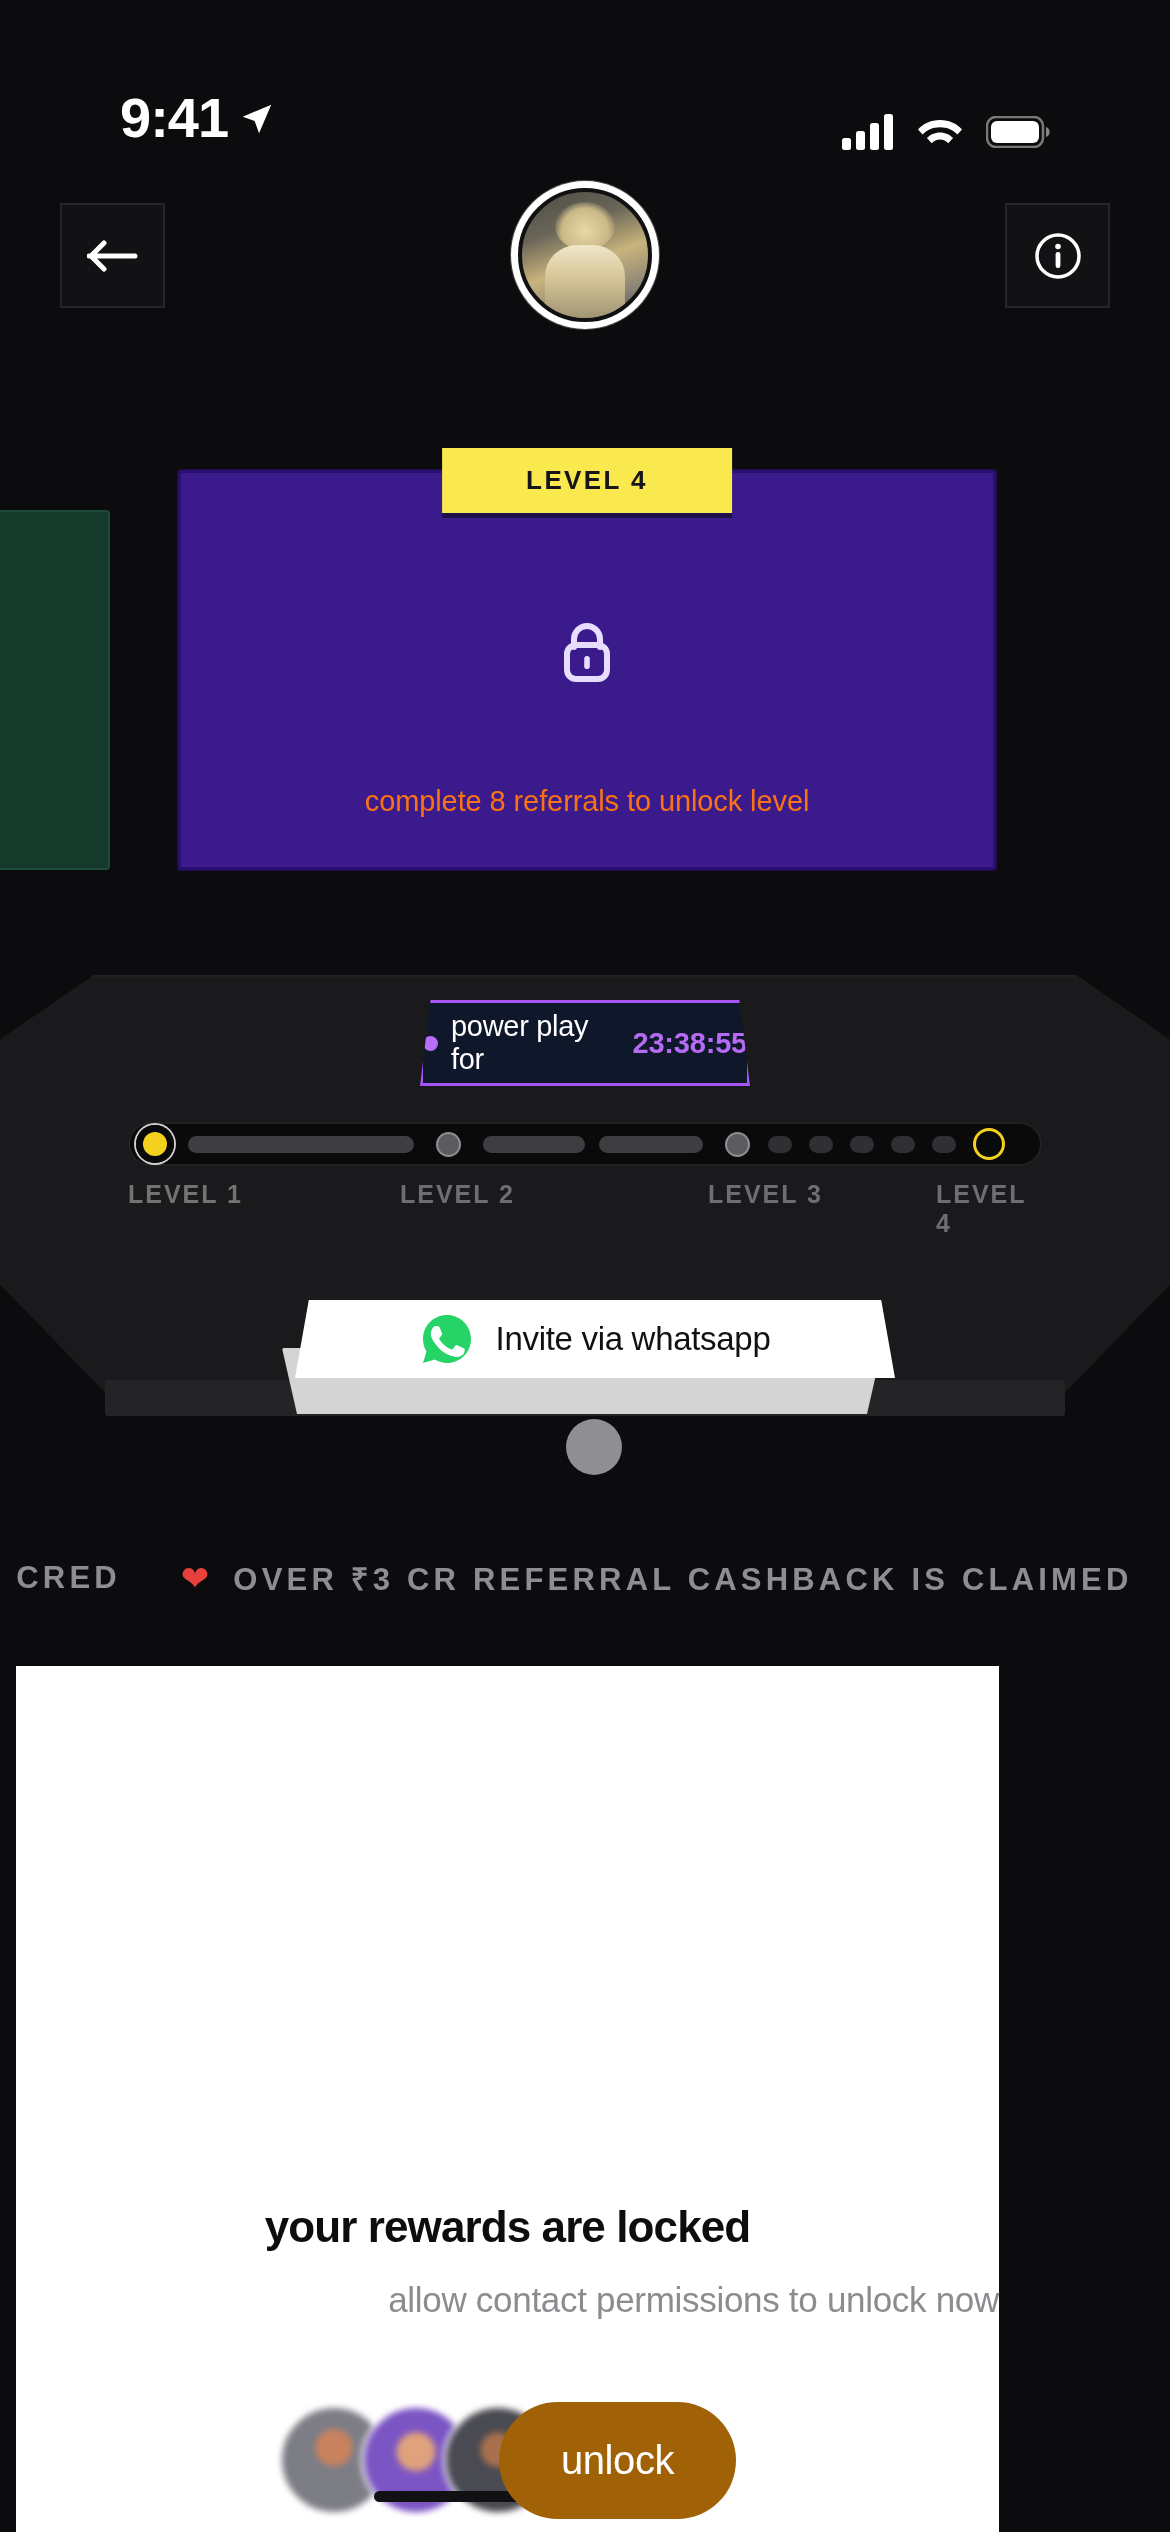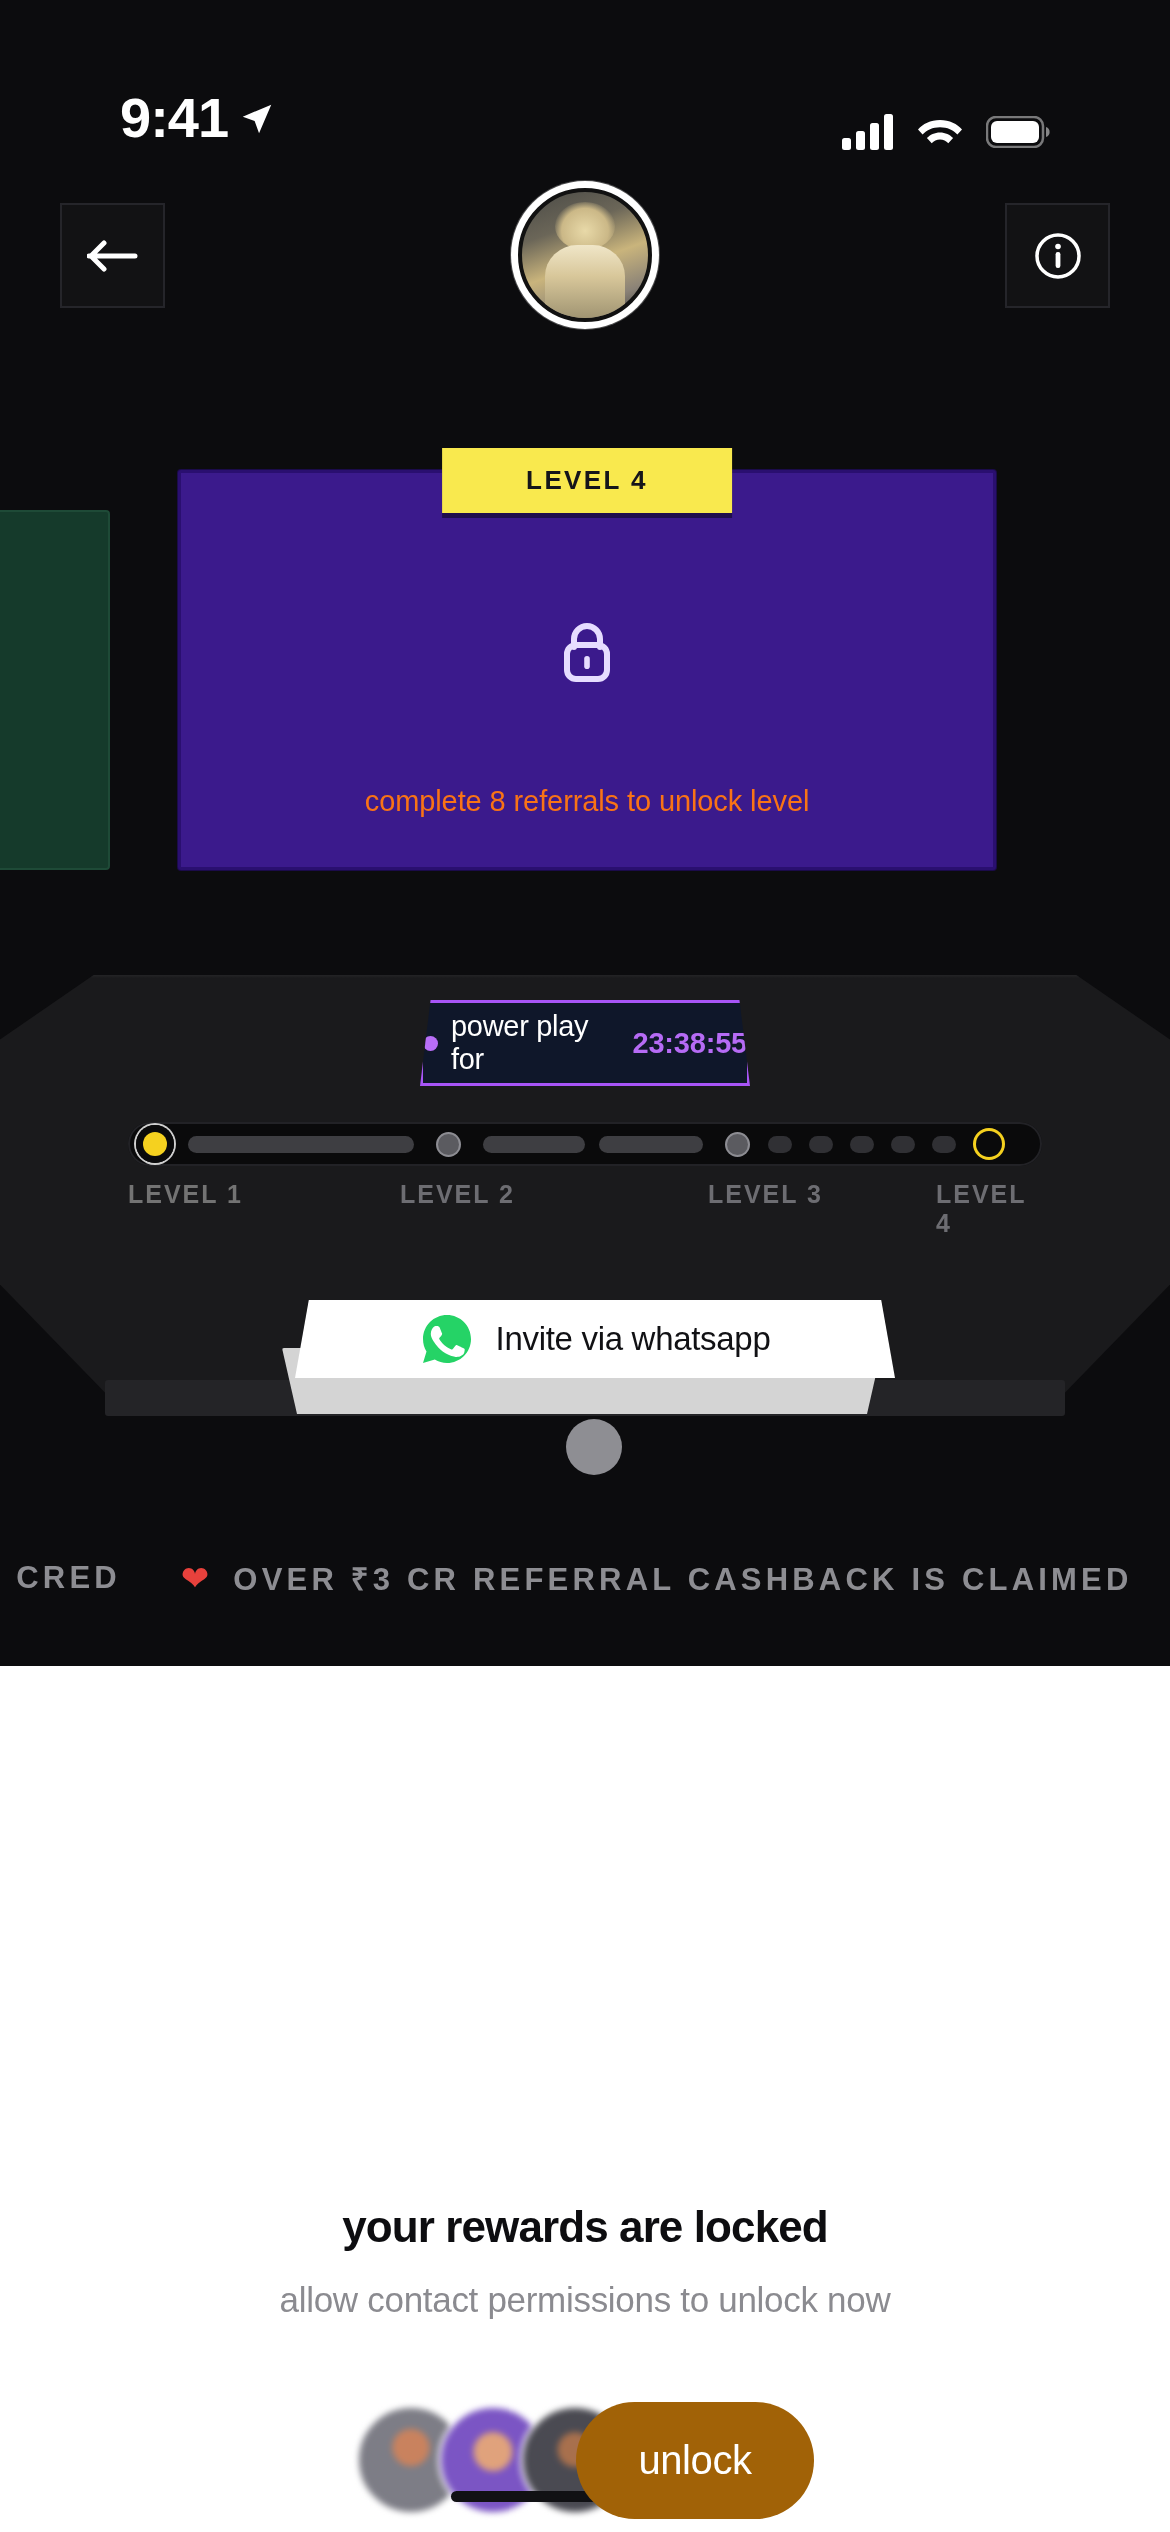--- a/index.html
+++ b/index.html
@@ -173,29 +173,29 @@
   }
   .mq-item{
     color:#8d8d92; font-size:31px; font-weight:600; letter-spacing:4.2px;
     display:flex; align-items:center; gap:26px;
   }
   .mq-heart{ color:#e8413c; font-size:34px; letter-spacing:0; }
   .mq-spacer{ width:60px; flex:none; }
 
   
   .sheet{
-    position:absolute; left:0; top:1666px; width:1170px; height:866px;
+    position:absolute; left:16px; top:1666px; width:983px; height:866px;
     background:#ffffff;
   }
   .sheet-title{
     position:absolute; top:536px; left:0; width:100%; text-align:center;
     color:#0d0d10; font-size:44px; font-weight:700; letter-spacing:-.9px;
   }
   .sheet-sub{
-    position:absolute; top:610px; left:0; width:100%; text-align:center;
+    position:absolute; top:610px; left:0; width:100%; text-align:right;
     color:#8b8b90; font-size:35px; font-weight:400; line-height:47px; letter-spacing:-.3px;
   }
   .unlock-row{
     position:absolute; top:724px; left:0; width:100%; height:140px;
     display:flex; align-items:center; justify-content:center;
   }
   .mini-av{
     width:110px; height:110px; border-radius:50%;
     border:3px solid #fff; margin-right:-28px; position:relative;
     filter:blur(3.4px); flex:none;

